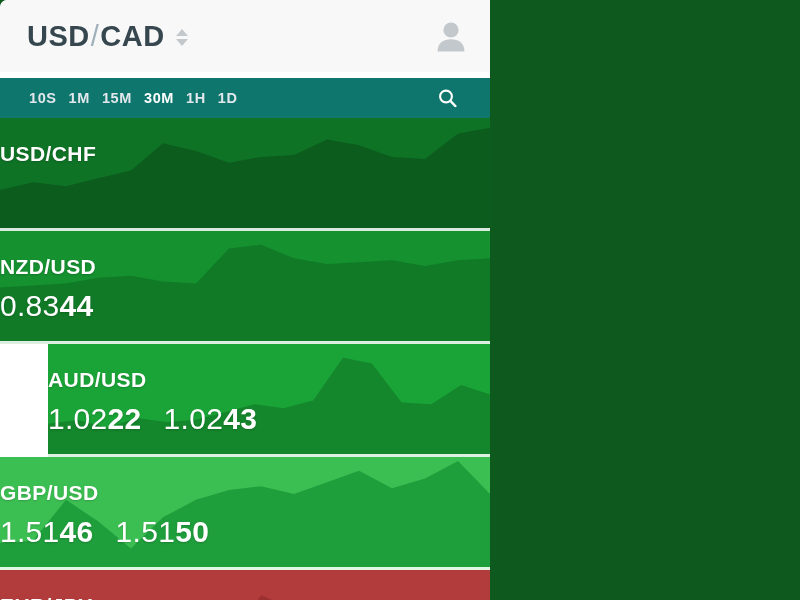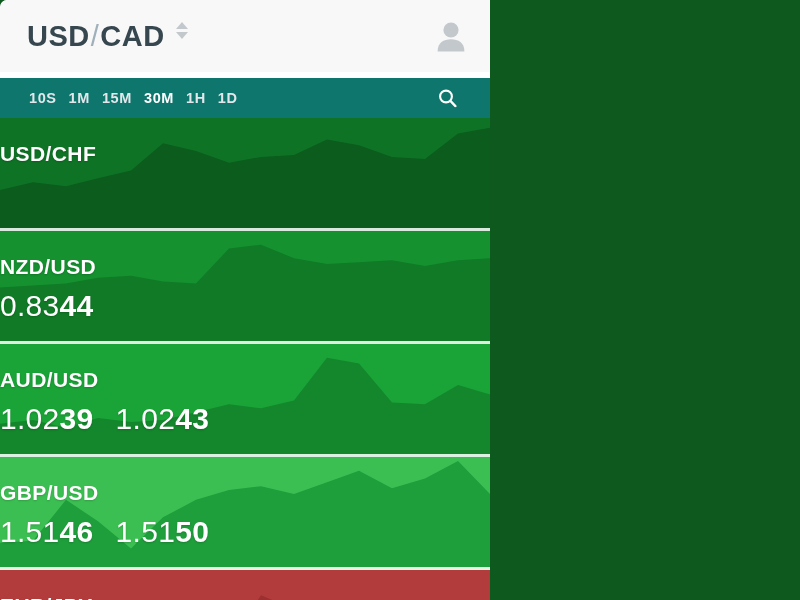--- a/index.html
+++ b/index.html
@@ -28,21 +28,21 @@
     background:#f8f8f8;
     border-top-left-radius:7px;
     display:flex; align-items:center;
   }
   .pair-title {
     margin-left:27px;
     font-size:29px;
     font-weight:600;
     letter-spacing:.5px;
     color:#37474f;
-    display:flex; align-items:flex-start;
+    display:flex; align-items:center;
   }
   .pair-title .slash { color:#9fb0bb; font-weight:500; padding:0 1px; }
 
   .stepper-icon {
     margin-left:11px;
     display:flex; flex-direction:column; align-items:center;
     gap:3px;
     padding-top:2px;
   }
   .stepper-icon i { display:block; width:0; height:0; border-left:6px solid transparent; border-right:6px solid transparent; }
@@ -184,29 +184,29 @@
           <polygon class="area" points="0,58 33,56 66,54 98,48 131,46 163,52 196,54 229,18 261,14 294,28 327,34 359,32 392,30 425,36 458,30 490,28 490,113 0,113" fill="#107a26"></polygon>
         </svg>
         <div class="row-body">
           <div class="row-pair">NZD/USD</div>
           <div class="row-prices">
             <span class="price bid"><span>0.83</span><span class="tail">44</span></span>
           </div>
         </div>
       </div>
 
-      <div class="row" style="background: rgb(26, 163, 55);">
+      <div class="row" style="background: rgb(26, 163, 55); margin-left: 48px;">
         <svg class="spark" viewBox="0 0 490 113" preserveAspectRatio="none">
           <rect class="bg" x="0" y="0" width="490" height="113" fill="#1aa337"></rect>
           <polygon class="area" points="0,82 33,78 66,86 98,76 131,80 163,78 196,70 229,62 261,66 294,58 327,14 359,20 392,60 425,62 458,42 490,52 490,113 0,113" fill="#14862c"></polygon>
         </svg>
         <div class="row-body">
           <div class="row-pair">AUD/USD</div>
           <div class="row-prices">
-            <span class="price bid"><span>1.02</span><span class="tail">39</span></span>
+            <span class="price bid"><span>1.02</span><span class="tail">22</span></span>
             <span class="price ask"><span>1.02</span><span class="tail">43</span></span>
           </div>
         </div>
       </div>
 
       <div class="row" style="background: rgb(60, 191, 82);">
         <svg class="spark" viewBox="0 0 490 113" preserveAspectRatio="none">
           <rect class="bg" x="0" y="0" width="490" height="113" fill="#3cbf52"></rect>
           <polygon class="area" points="0,88 33,86 66,44 98,66 131,94 163,62 196,44 229,34 261,30 294,38 327,26 359,14 392,32 425,22 458,4 490,38 490,113 0,113" fill="#1f9e3c"></polygon>
         </svg>

